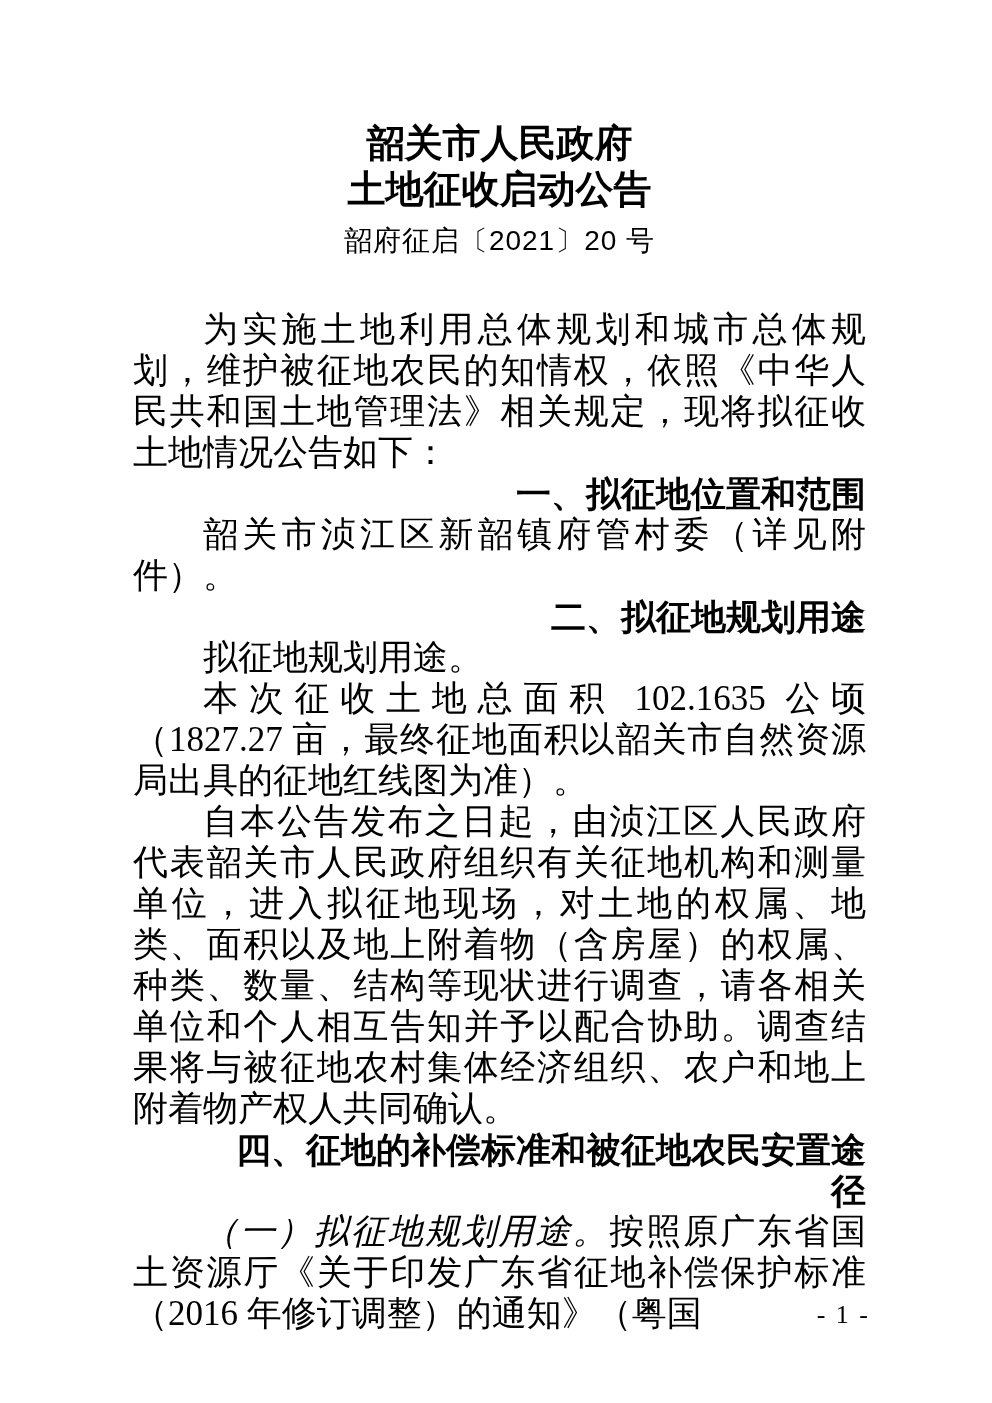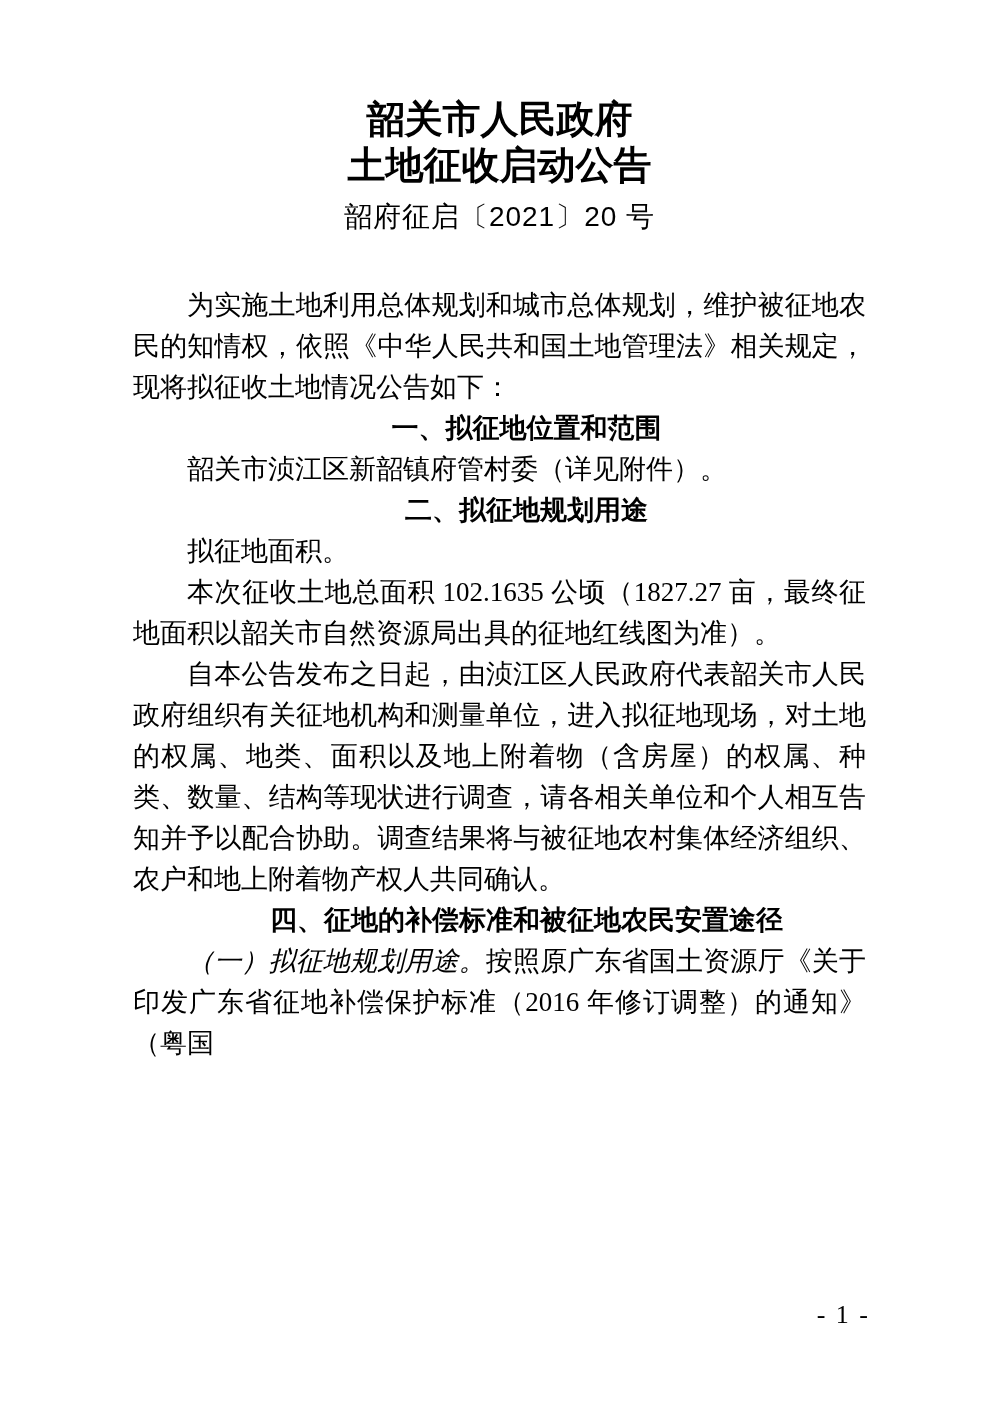--- a/index.html
+++ b/index.html
@@ -15,52 +15,52 @@
     color: var(--ink, #000000);
     overflow: hidden;
   }
   .doc-column {
     position: absolute;
     left: 133px;
     top: 0;
     width: 733px;
   }
   .title-block {
-    padding-top: 96px;
+    padding-top: 120px;
     text-align: center;
   }
   .doc-title-line {
     font-family: "Liberation Serif", "DejaVu Serif", serif;
     font-weight: 700;
     font-size: 38px;
     line-height: 46px;
     white-space: nowrap;
   }
   .doc-number {
     margin-top: 13px;
     font-family: Liberation Sans, sans-serif;
     font-size: 28px;
     line-height: 32px;
     letter-spacing: 1px;
   }
   .body-text {
     margin-top: 52px;
     font-family: "Liberation Serif", "DejaVu Serif", serif;
-    font-size: 27px;
+    font-size: 35px;
     line-height: 41px;
     text-align: justify;
   }
   .body-text p {
     margin: 0;
     text-indent: 2em;
   }
   .body-text p.heading {
     font-family: "Liberation Sans", "DejaVu Sans", sans-serif;
     font-weight: 700;
-    text-align: center;
+    text-align: right;
   }
   .lead-kaiti {
     font-style: italic;
   }
   .page-number {
     position: absolute;
     top: 1300px;
     right: 122px;
     font-family: "Liberation Serif", "DejaVu Serif", serif;
     font-size: 26px;
@@ -80,21 +80,21 @@
       <div class="doc-title-line">土地征收启动公告</div>
       <div class="doc-number">韶府征启〔2021〕20 号</div>
     </div>
 
     <div class="body-text">
 
     <p class="para">为实施土地利用总体规划和城市总体规划，维护被征地农民的知情权，依照《中华人民共和国土地管理法》相关规定，现将拟征收土地情况公告如下：</p>
         <p class="heading">一、拟征地位置和范围</p>
         <p class="para">韶关市浈江区新韶镇府管村委（详见附件）。</p>
         <p class="heading">二、拟征地规划用途</p>
-        <p class="para">拟征地面积。</p>
+        <p class="para">拟征地规划用途。</p>
         <p class="para">本次征收土地总面积 102.1635 公顷（1827.27 亩，最终征地面积以韶关市自然资源局出具的征地红线图为准）。</p>
         <p class="para">自本公告发布之日起，由浈江区人民政府代表韶关市人民政府组织有关征地机构和测量单位，进入拟征地现场，对土地的权属、地类、面积以及地上附着物（含房屋）的权属、种类、数量、结构等现状进行调查，请各相关单位和个人相互告知并予以配合协助。调查结果将与被征地农村集体经济组织、农户和地上附着物产权人共同确认。</p>
         <p class="heading">四、征地的补偿标准和被征地农民安置途径</p>
         <p class="para"><span class="lead-kaiti">（一）拟征地规划用途。</span>按照原广东省国土资源厅《关于印发广东省征地补偿保护标准（2016 年修订调整）的通知》（粤国</p>
       </div>
 
   </div>
 
   <div class="page-number">- 1 -</div>
 </div>

